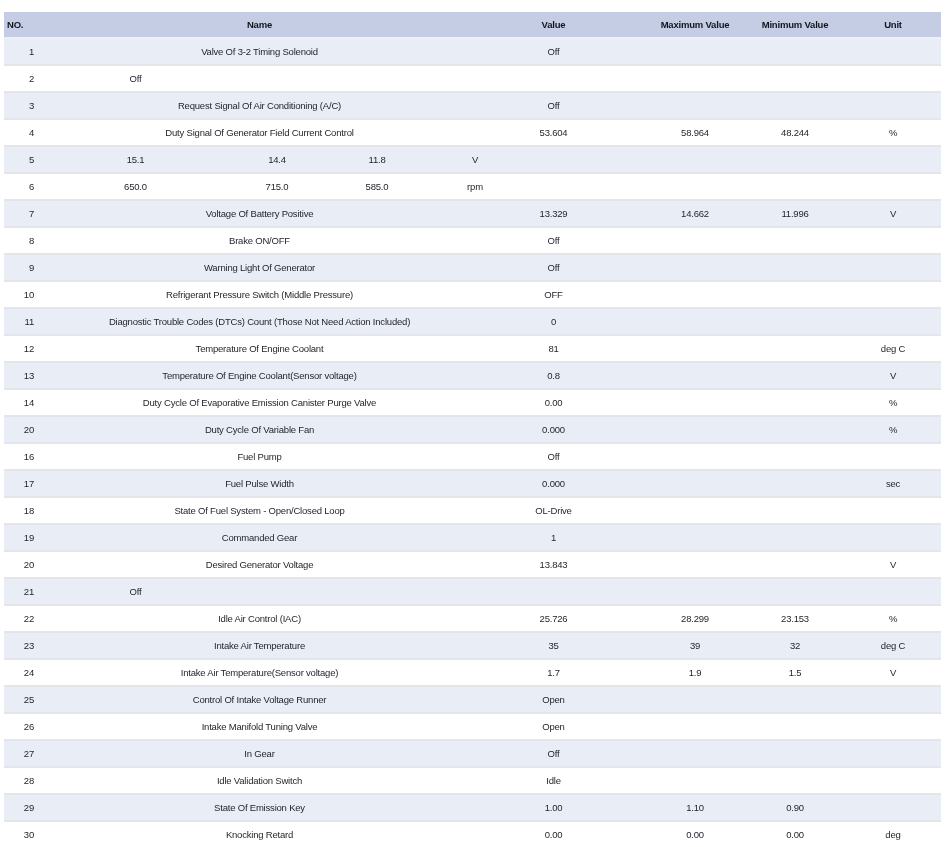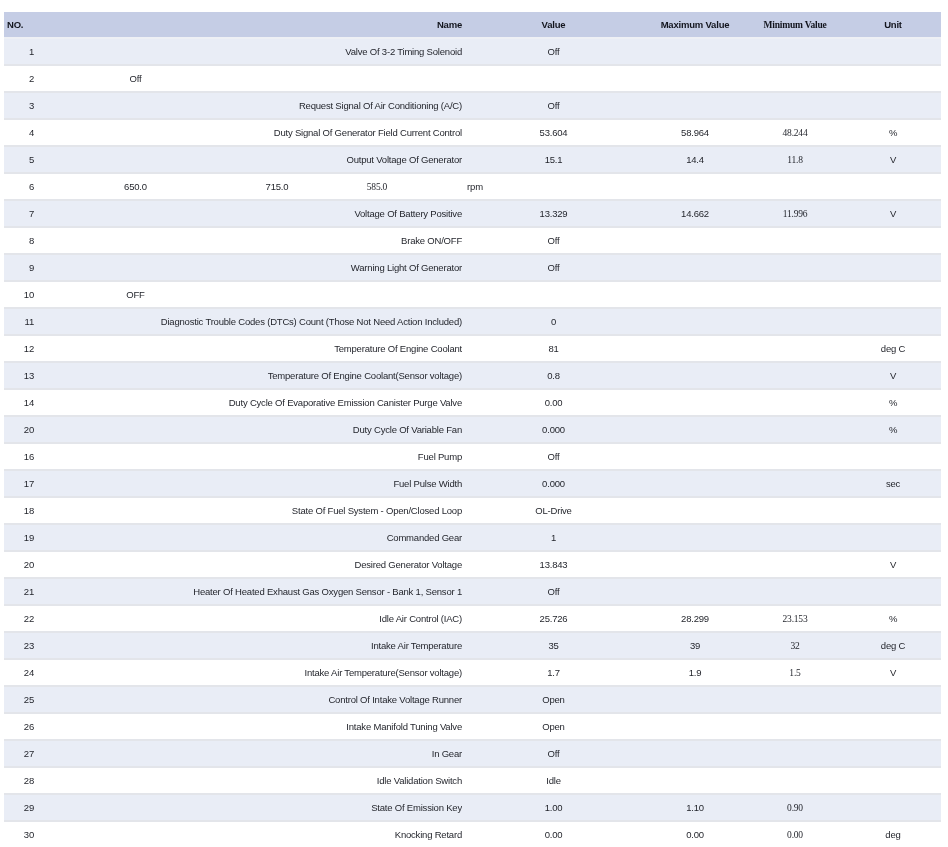--- a/index.html
+++ b/index.html
@@ -43,24 +43,24 @@
   .row:last-child {
     border-bottom: none;
   }
   .cell {
     box-sizing: border-box;
     white-space: nowrap;
     overflow: hidden;
   }
   .c-no    { width: 40px;  text-align: right;  padding-right: 10px; }
   .header .c-no { text-align: left; padding-left: 3px; padding-right: 0; }
-  .c-name  { width: 418px; text-align: right;   padding-left: 13px; }
+  .c-name  { width: 418px; text-align: center;   padding-left: 13px; }
   .c-value { width: 183px; text-align: center; }
   .c-max   { width: 100px; text-align: center; }
-  .c-min   { width: 100px; text-align: center; font-family: Liberation Serif, serif; }
+  .c-min   { width: 100px; text-align: center; }
   .c-unit  { width: 96px;  text-align: center; }
 </style>
 </head>
 <body>
 
 <div class="data-table">
   <div class="row header">
     <div class="cell c-no">NO.</div>
     <div class="cell c-name">Name</div>
     <div class="cell c-value">Value</div>
@@ -95,21 +95,20 @@
       <div class="row body even">
         <div class="cell c-no">4</div>
         <div class="cell c-name">Duty Signal Of Generator Field Current Control</div>
         <div class="cell c-value">53.604</div>
         <div class="cell c-max">58.964</div>
         <div class="cell c-min">48.244</div>
         <div class="cell c-unit">%</div>
       </div>
       <div class="row body odd">
         <div class="cell c-no">5</div>
-        <div class="cell c-name">Output Voltage Of Generator</div>
         <div class="cell c-value">15.1</div>
         <div class="cell c-max">14.4</div>
         <div class="cell c-min">11.8</div>
         <div class="cell c-unit">V</div>
       </div>
       <div class="row body even">
         <div class="cell c-no">6</div>
         <div class="cell c-value">650.0</div>
         <div class="cell c-max">715.0</div>
         <div class="cell c-min">585.0</div>
@@ -134,20 +133,21 @@
       <div class="row body odd">
         <div class="cell c-no">9</div>
         <div class="cell c-name">Warning Light Of Generator</div>
         <div class="cell c-value">Off</div>
         <div class="cell c-max"></div>
         <div class="cell c-min"></div>
         <div class="cell c-unit"></div>
       </div>
       <div class="row body even">
         <div class="cell c-no">10</div>
+        <div class="cell c-name">Refrigerant Pressure Switch (Middle Pressure)</div>
         <div class="cell c-value">OFF</div>
         <div class="cell c-max"></div>
         <div class="cell c-min"></div>
         <div class="cell c-unit"></div>
       </div>
       <div class="row body odd">
         <div class="cell c-no">11</div>
         <div class="cell c-name">Diagnostic Trouble Codes (DTCs) Count (Those Not Need Action Included)</div>
         <div class="cell c-value">0</div>
         <div class="cell c-max"></div>
@@ -221,21 +221,20 @@
       <div class="row body even">
         <div class="cell c-no">20</div>
         <div class="cell c-name">Desired Generator Voltage</div>
         <div class="cell c-value">13.843</div>
         <div class="cell c-max"></div>
         <div class="cell c-min"></div>
         <div class="cell c-unit">V</div>
       </div>
       <div class="row body odd">
         <div class="cell c-no">21</div>
-        <div class="cell c-name">Heater Of Heated Exhaust Gas Oxygen Sensor - Bank 1, Sensor 1</div>
         <div class="cell c-value">Off</div>
         <div class="cell c-max"></div>
         <div class="cell c-min"></div>
         <div class="cell c-unit"></div>
       </div>
       <div class="row body even">
         <div class="cell c-no">22</div>
         <div class="cell c-name">Idle Air Control (IAC)</div>
         <div class="cell c-value">25.726</div>
         <div class="cell c-max">28.299</div>

